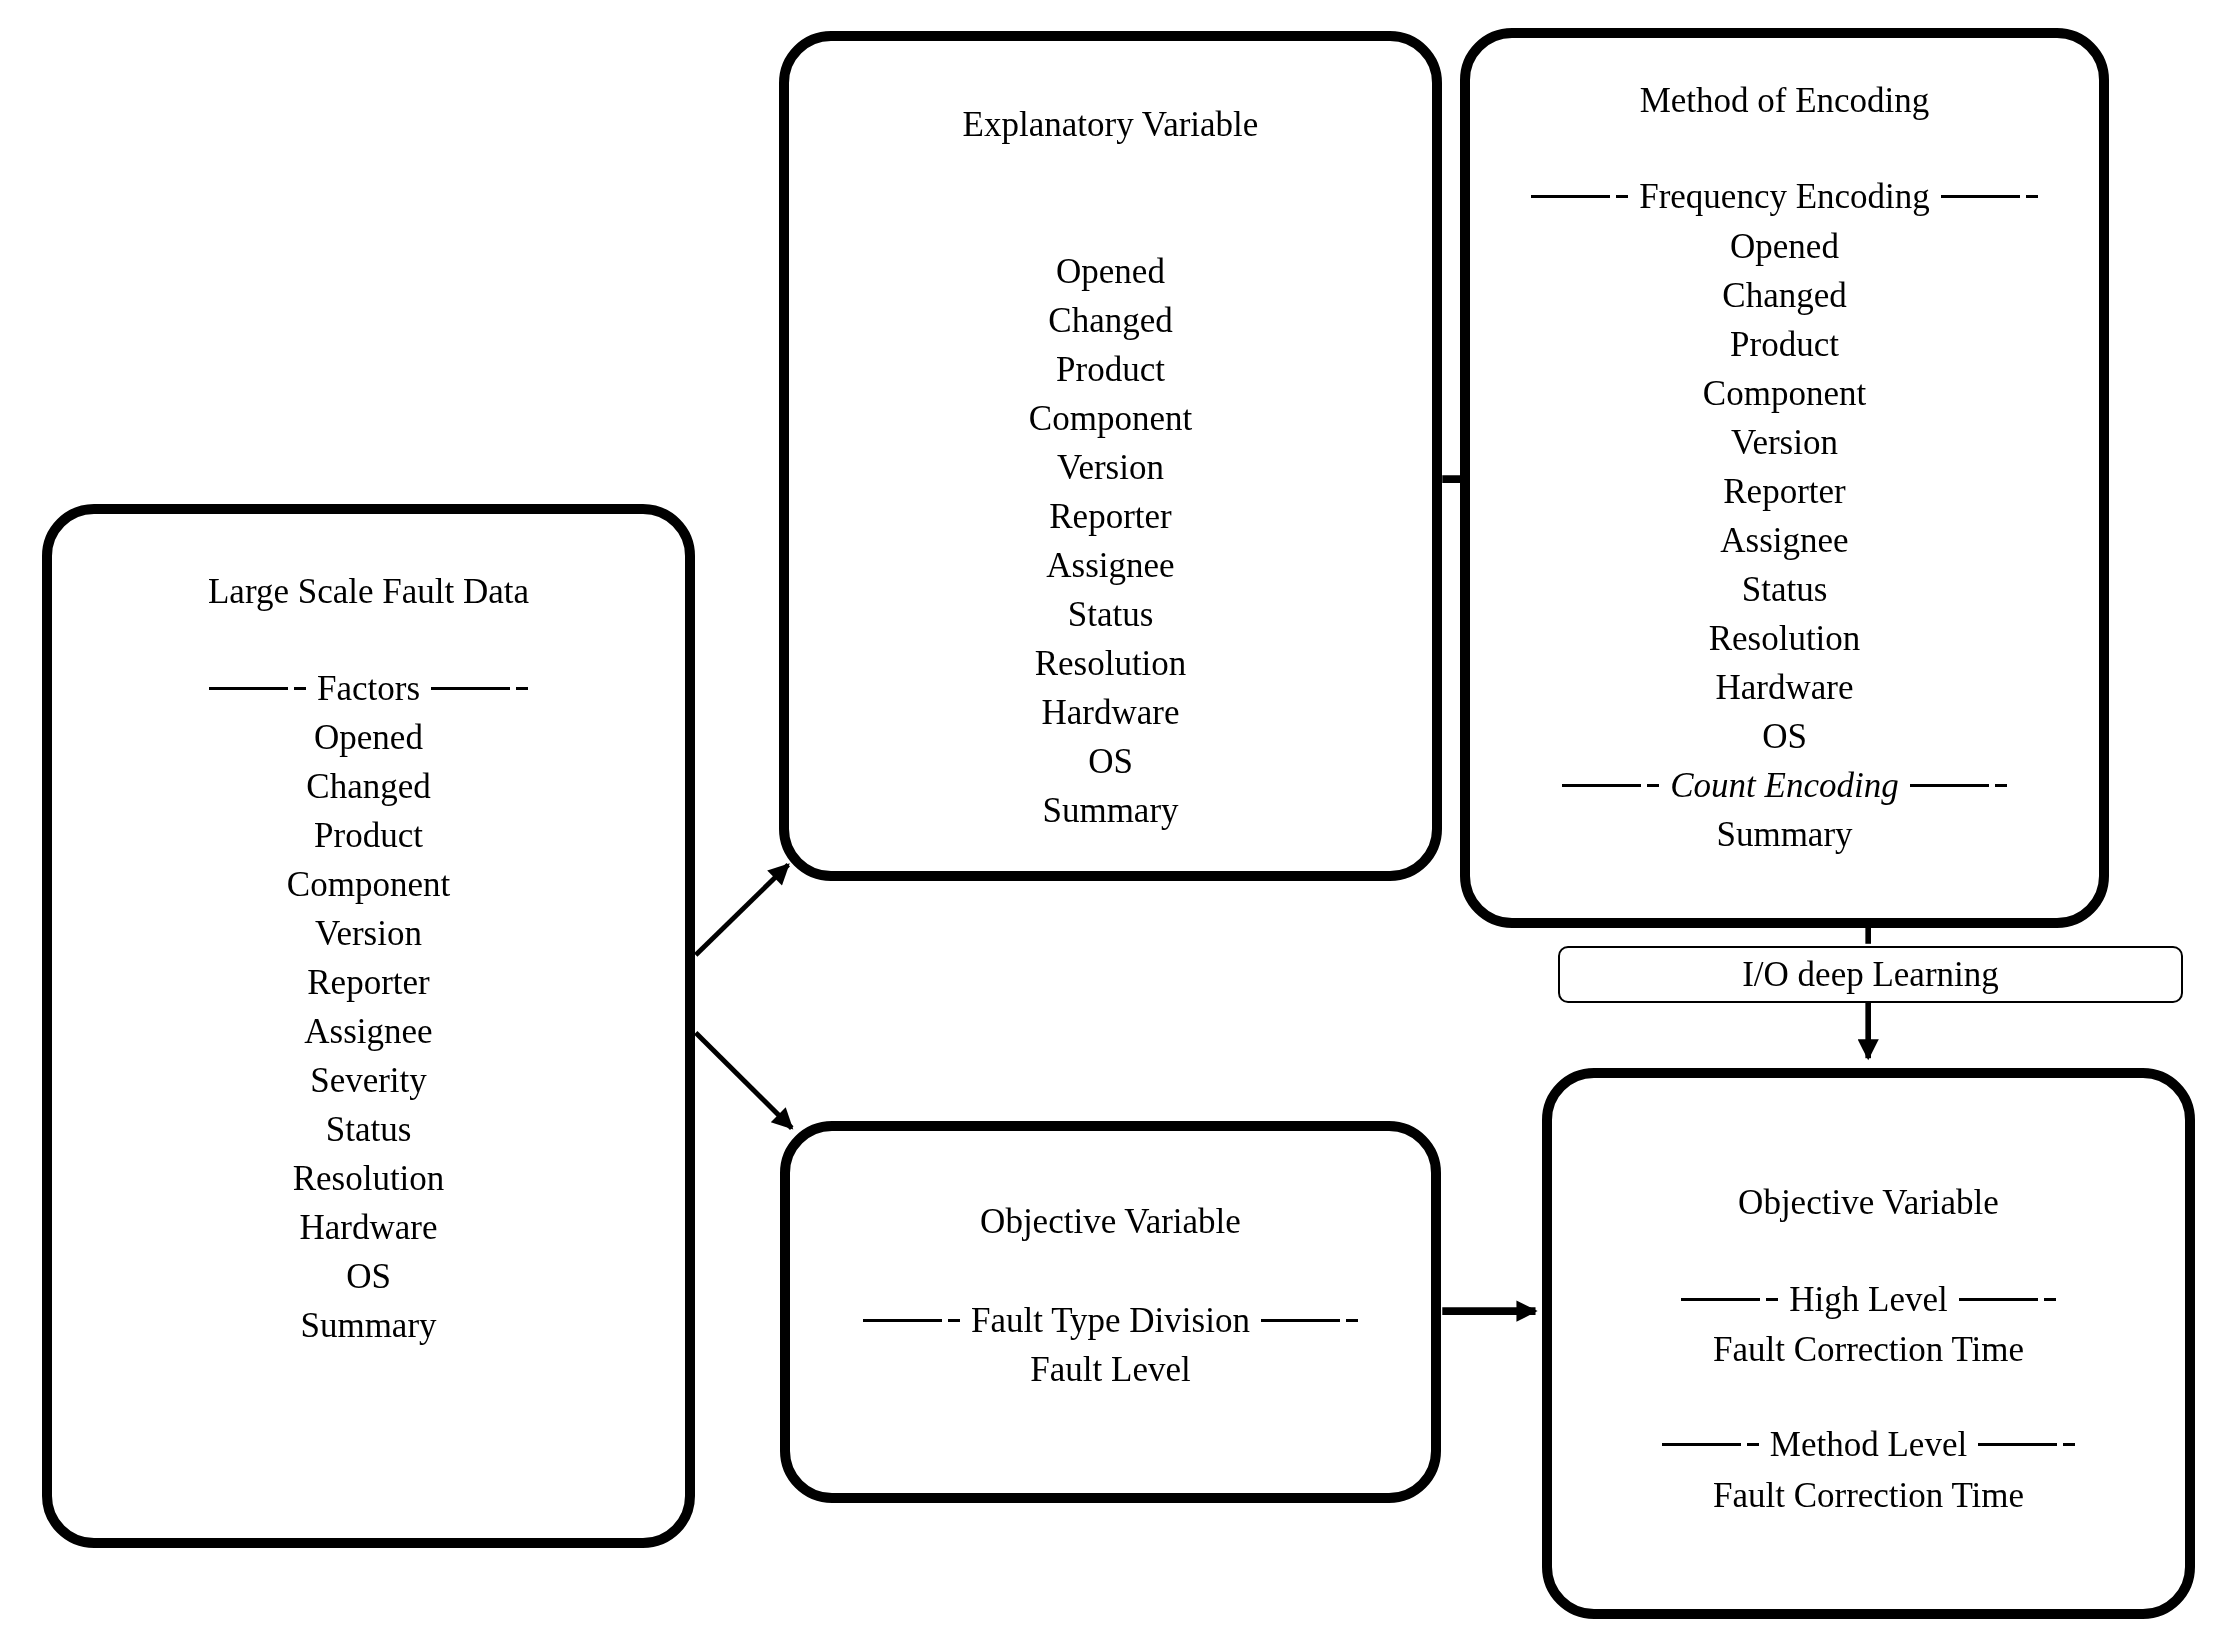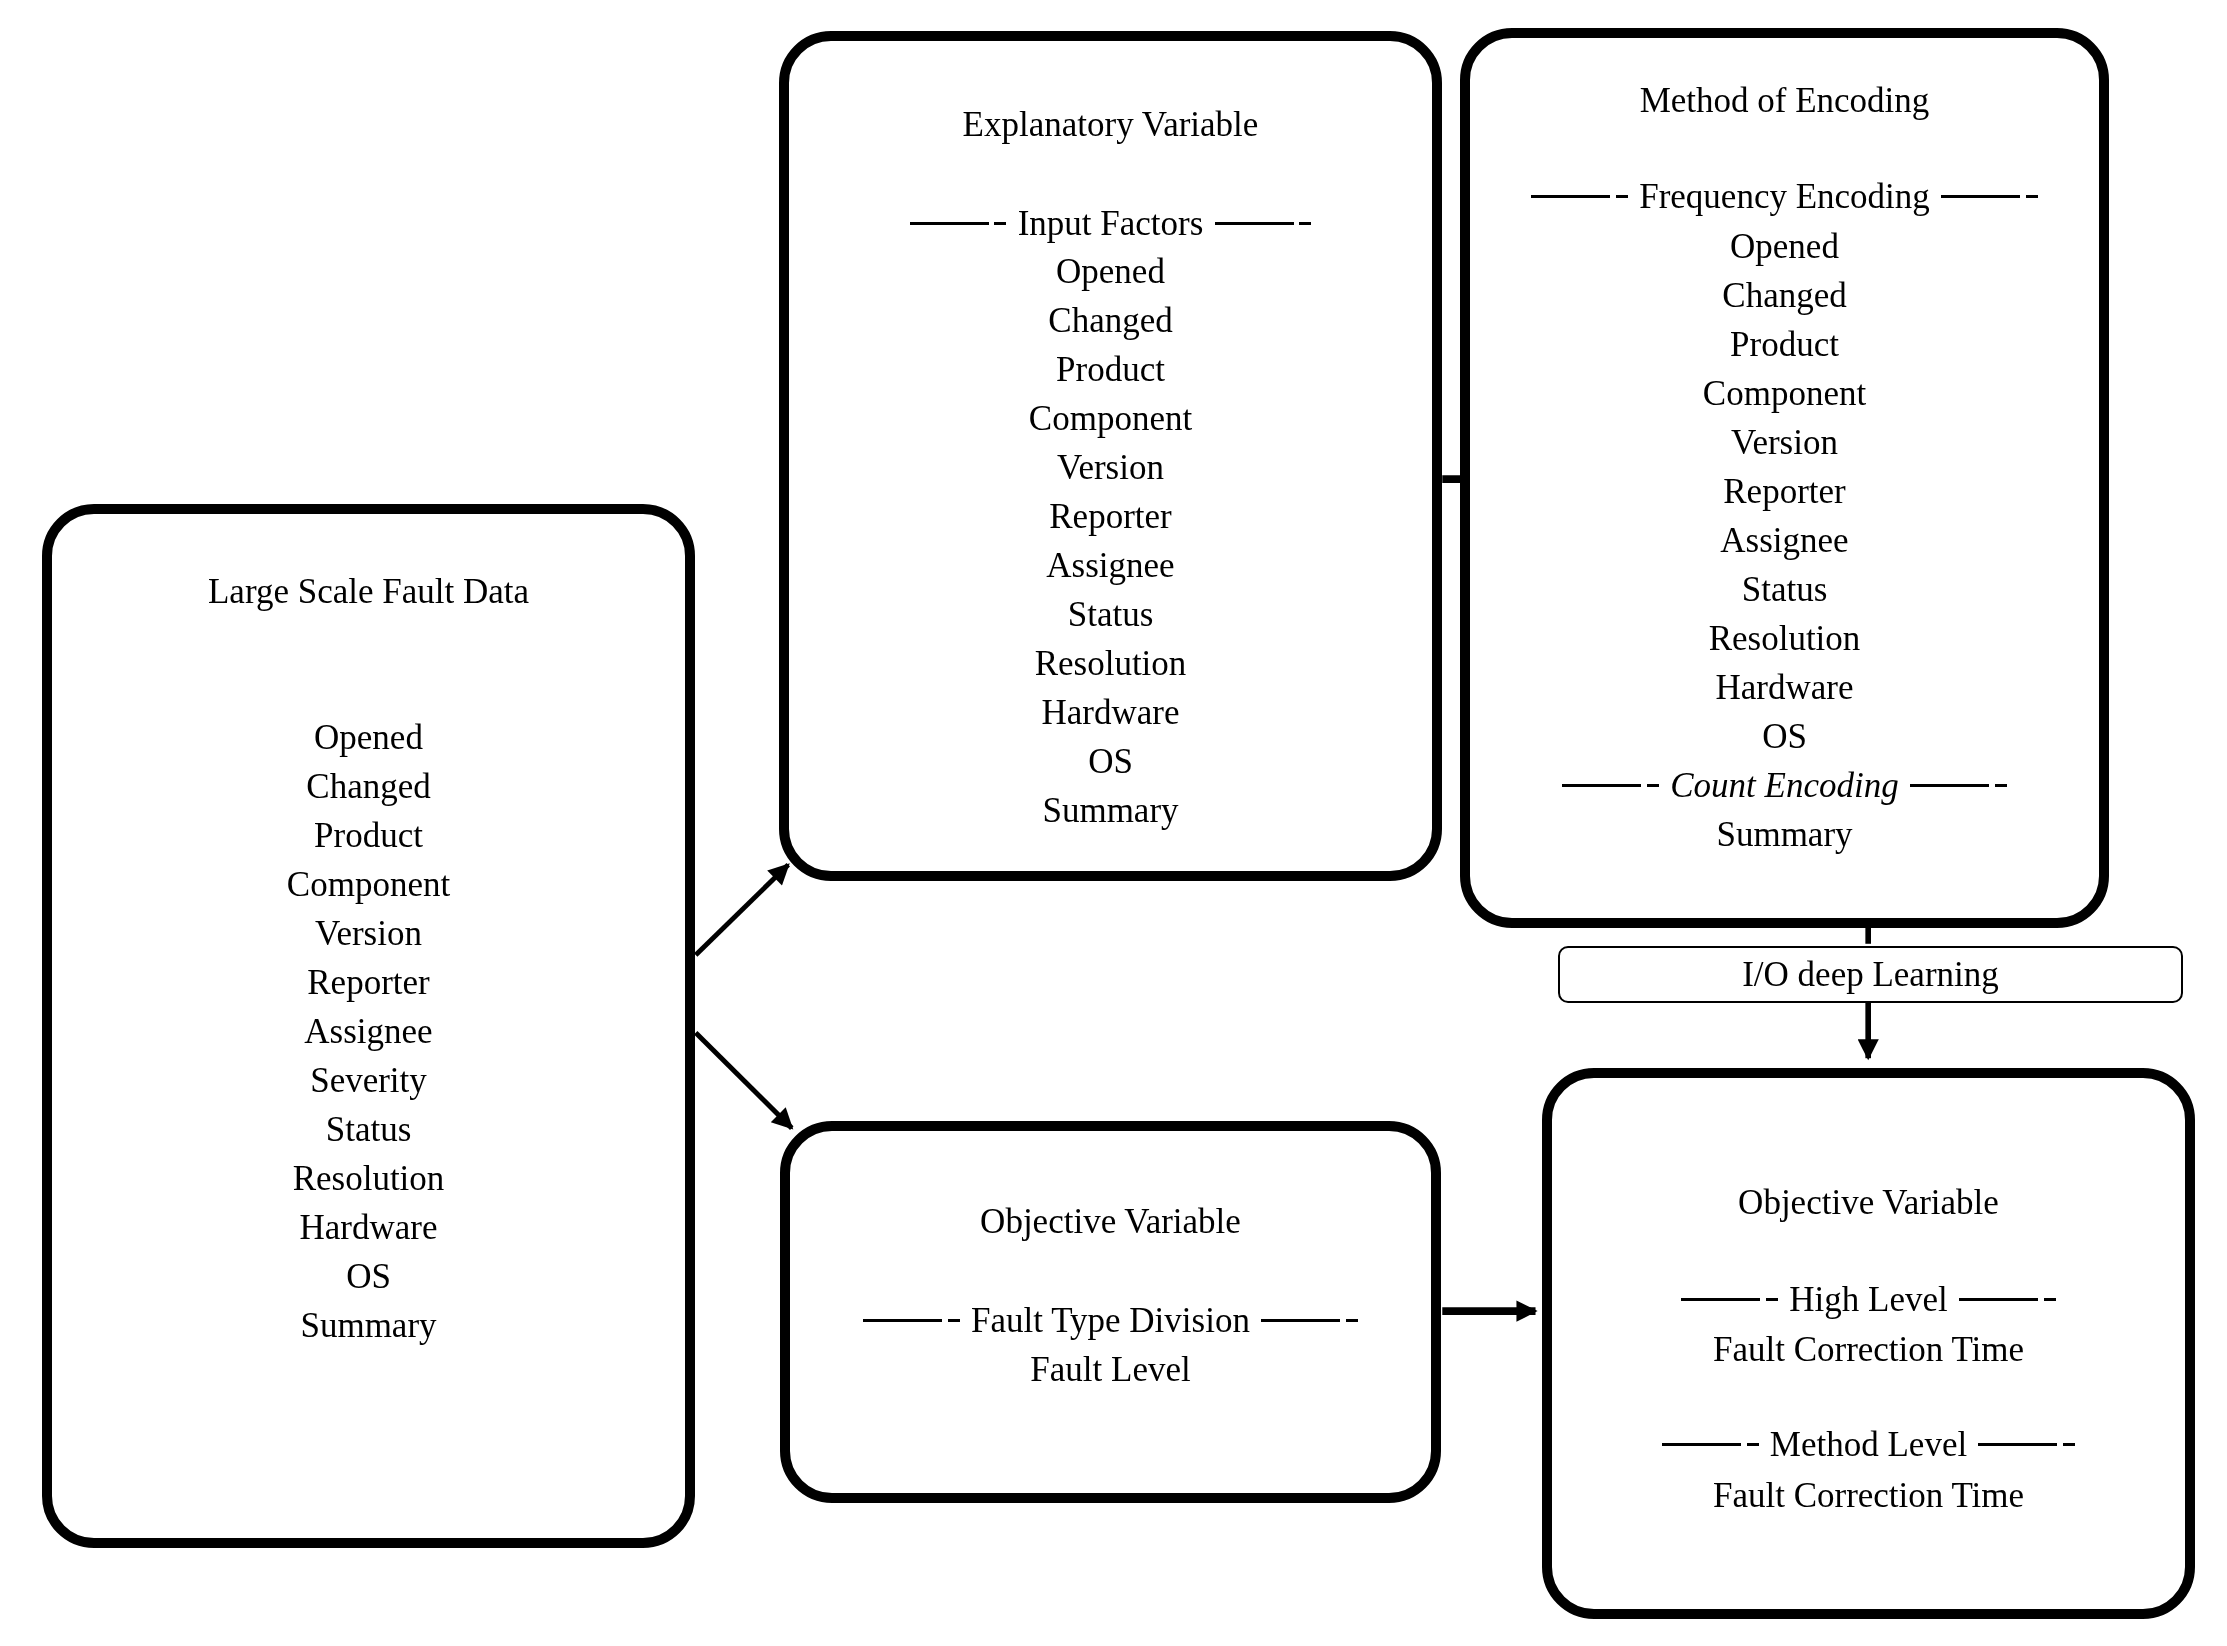--- a/index.html
+++ b/index.html
@@ -87,46 +87,46 @@
     <line x1="985" y1="1352" x2="1116" y2="1224" stroke="#000000" stroke-width="7" marker-end="url(#ah)"></line>
     <line x1="985" y1="1462" x2="1121" y2="1597" stroke="#000000" stroke-width="7" marker-end="url(#ah)"></line>
     <line x1="2042" y1="678" x2="2176" y2="678" stroke="#000000" stroke-width="11" marker-end="url(#ah)"></line>
     <line x1="2042" y1="1856" x2="2174" y2="1856" stroke="#000000" stroke-width="11" marker-end="url(#ah)"></line>
     <line x1="2645" y1="1336" x2="2645" y2="1262" stroke="#000000" stroke-width="8" marker-end="url(#ah)"></line>
     <line x1="2645" y1="1418" x2="2645" y2="1498" stroke="#000000" stroke-width="8" marker-end="url(#ah)"></line>
   </svg>
 
   <section class="box" style="left:42px; top:504px; width:653px; height:1044px;">
     <h2 class="cline" style="top:53px">Large Scale Fault Data</h2>
+    <div class="cline sep" style="top:150px">
+      <span class="seg long"></span>
+        <span class="seg short"></span>
+      <span class="sep-text">Factors</span>
+      <span class="seg long"></span>
+        <span class="seg short"></span>
+    </div>
     <div class="stack" style="top:199px">
       <div class="row">Opened</div>
       <div class="row">Changed</div>
       <div class="row">Product</div>
       <div class="row">Component</div>
       <div class="row">Version</div>
       <div class="row">Reporter</div>
       <div class="row">Assignee</div>
       <div class="row">Severity</div>
       <div class="row">Status</div>
       <div class="row">Resolution</div>
       <div class="row">Hardware</div>
       <div class="row">OS</div>
       <div class="row">Summary</div>
     </div>
   </section>
 
   <section class="box" style="left:779px; top:31px; width:663px; height:850px;">
     <h2 class="cline" style="top:59px">Explanatory Variable</h2>
-    <div class="cline sep" style="top:158px">
-      <span class="seg long"></span>
-        <span class="seg short"></span>
-      <span class="sep-text">Input Factors</span>
-      <span class="seg long"></span>
-        <span class="seg short"></span>
-    </div>
     <div class="stack" style="top:206px">
       <div class="row">Opened</div>
       <div class="row">Changed</div>
       <div class="row">Product</div>
       <div class="row">Component</div>
       <div class="row">Version</div>
       <div class="row">Reporter</div>
       <div class="row">Assignee</div>
       <div class="row">Status</div>
       <div class="row">Resolution</div>

